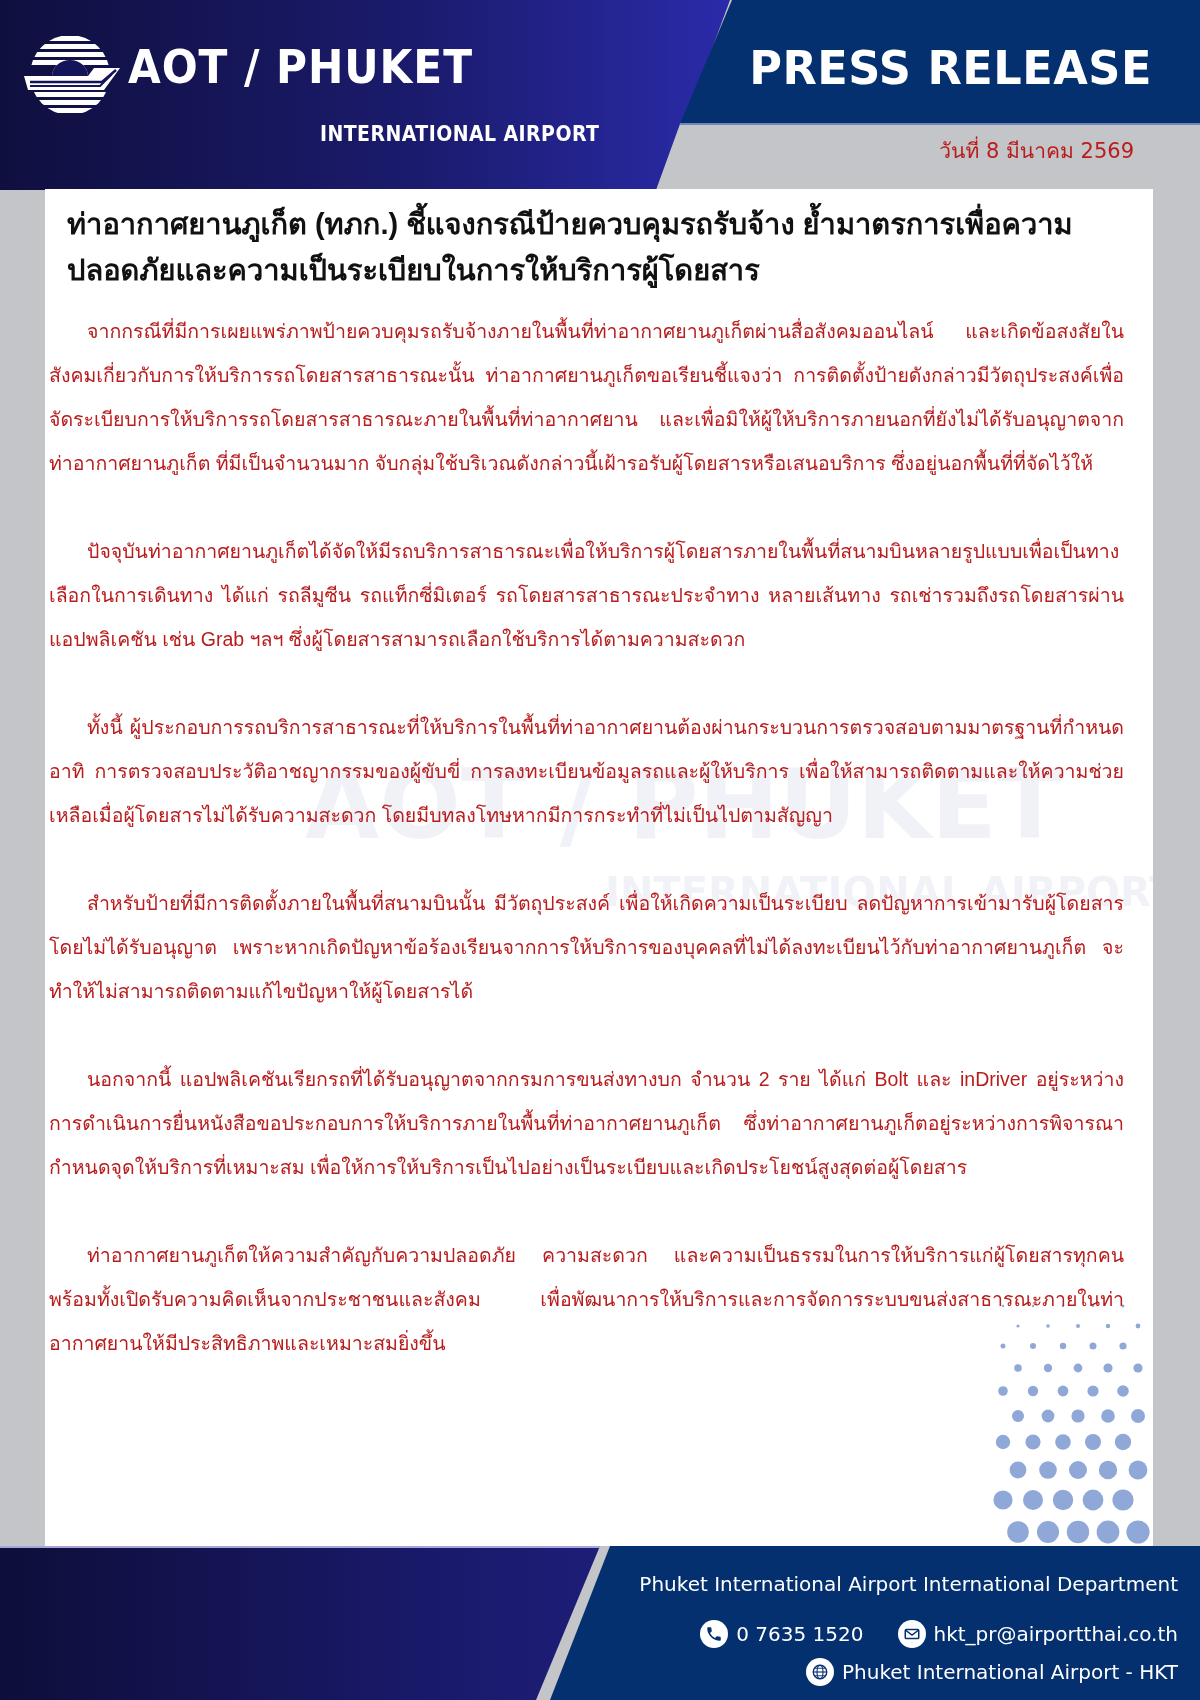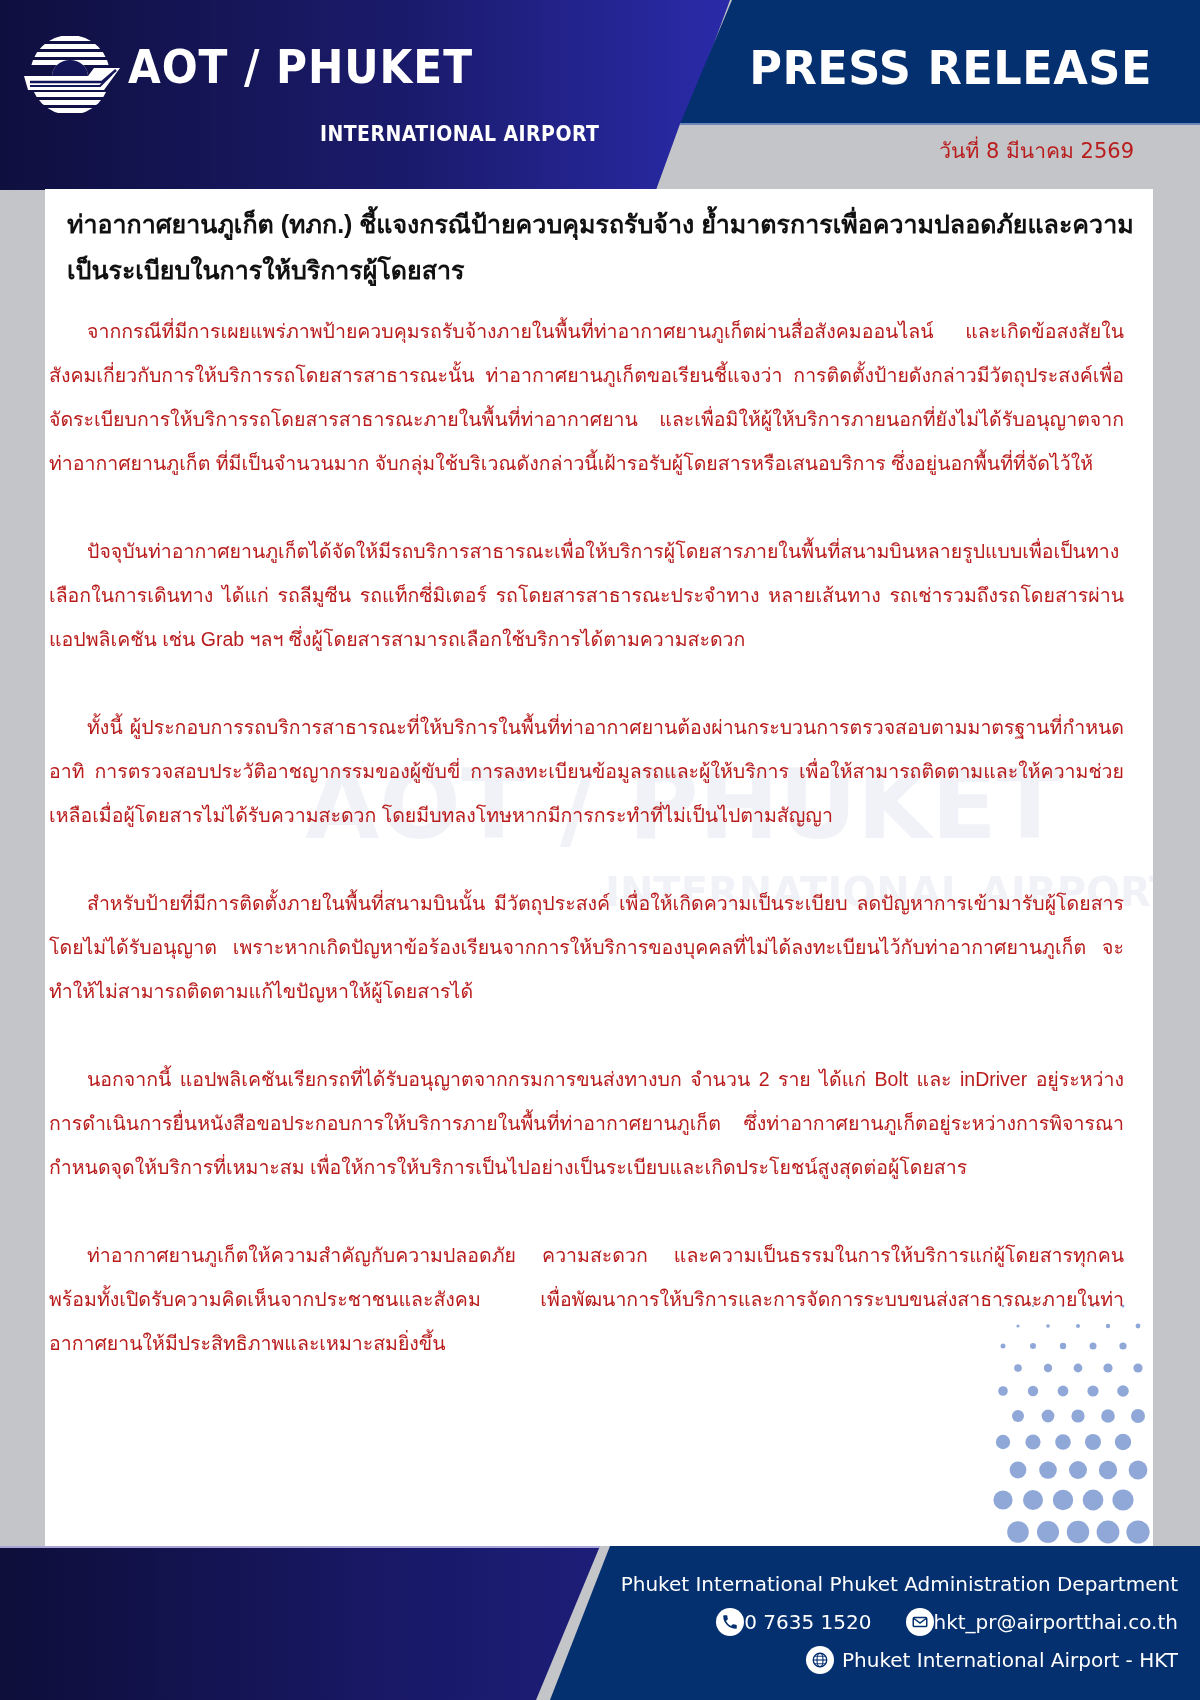--- a/index.html
+++ b/index.html
@@ -84,21 +84,21 @@
   }
 
   .dots {
     position: absolute; right: 0; bottom: 0; width: 170px; height: 250px;
     pointer-events: none;
   }
 
   .headline {
     position: absolute; left: 22px; top: 12px; width: 1070px;
     font-family: "Liberation Sans", "DejaVu Sans", sans-serif;
-    font-weight: bold; font-size: 25px; line-height: 46px; color: #111;
+    font-weight: bold; font-size: 29px; line-height: 46px; color: #111;
   }
 
   .body-text {
     position: absolute; left: 4px; top: 120px; width: 1075px;
     font-family: "Liberation Sans", "DejaVu Sans", sans-serif;
     font-size: 19.5px; line-height: 44px; color: #b91c1c;
   }
   .body-text p { text-indent: 38px; margin-bottom: 44px; text-align: justify; }
   .body-text p:last-child { margin-bottom: 0; }
 
@@ -121,21 +121,21 @@
     color: #ffffff; font-family: "DejaVu Sans", sans-serif; font-size: 20px;
   }
   .footer-dept { line-height: 28px; margin-bottom: 10px; white-space: nowrap; }
   .footer-contact { line-height: 28px; margin-bottom: 10px; white-space: nowrap; display: flex; justify-content: flex-end; align-items: center; gap: 8px; }
   .footer-web { line-height: 28px; white-space: nowrap; display: flex; justify-content: flex-end; align-items: flex-start; gap: 8px; }
   .ficon {
     display: inline-flex; align-items: center; justify-content: center;
     width: 28px; height: 28px; border-radius: 50%; background: #ffffff; color: #04306f;
   }
   .ficon svg { width: 18px; height: 18px; }
-  .contact-item { display: inline-flex; align-items: center; gap: 0; }
+  .contact-item { display: inline-flex; align-items: center; gap: 8px; margin-top: 12px; }
   .contact-gap { width: 18px; display: inline-block; }
 </style>
 </head>
 <body>
 
 <div class="header">
   <div class="header-left"></div>
   <div class="header-right-top"></div>
   <div class="header-right-bottom"></div>
   <div class="header-divider"></div>
@@ -238,21 +238,21 @@
     <p>นอกจากนี้ แอปพลิเคชันเรียกรถที่ได้รับอนุญาตจากกรมการขนส่งทางบก จำนวน 2 ราย ได้แก่ Bolt และ inDriver อยู่ระหว่างการดำเนินการยื่นหนังสือขอประกอบการให้บริการภายในพื้นที่ท่าอากาศยานภูเก็ต ซึ่งท่าอากาศยานภูเก็ตอยู่ระหว่างการพิจารณากำหนดจุดให้บริการที่เหมาะสม เพื่อให้การให้บริการเป็นไปอย่างเป็นระเบียบและเกิดประโยชน์สูงสุดต่อผู้โดยสาร</p>
     <p>ท่าอากาศยานภูเก็ตให้ความสำคัญกับความปลอดภัย ความสะดวก และความเป็นธรรมในการให้บริการแก่ผู้โดยสารทุกคนพร้อมทั้งเปิดรับความคิดเห็นจากประชาชนและสังคม เพื่อพัฒนาการให้บริการและการจัดการระบบขนส่งสาธารณะภายในท่าอากาศยานให้มีประสิทธิภาพและเหมาะสมยิ่งขึ้น</p>
   </div>
 </div>
 
 <div class="footer-left"></div>
 <div class="footer-right"></div>
 <div class="footer-accent"></div>
 
 <div class="footer-info">
-  <div class="footer-dept">Phuket International Phuket Administration Department</div>
+  <div class="footer-dept">Phuket International Airport International Department</div>
   <div class="footer-contact">
     <span class="contact-item">
       <span class="ficon">
         <svg viewBox="0 0 24 24">
             <path fill="#04306f" d="M6.6 10.8a15.1 15.1 0 0 0 6.6 6.6l2.2-2.2c.3-.3.7-.4 1-.2 1.1.4 2.3.6 3.6.6.6 0 1 .4 1 1V20c0 .6-.4 1-1 1A17 17 0 0 1 3 4c0-.6.4-1 1-1h3.5c.6 0 1 .4 1 1 0 1.3.2 2.5.6 3.6.1.3 0 .7-.2 1L6.6 10.8z"></path>
           </svg>
       </span>
       <span>0 7635 1520</span>
     </span>
     <span class="contact-gap"></span>

